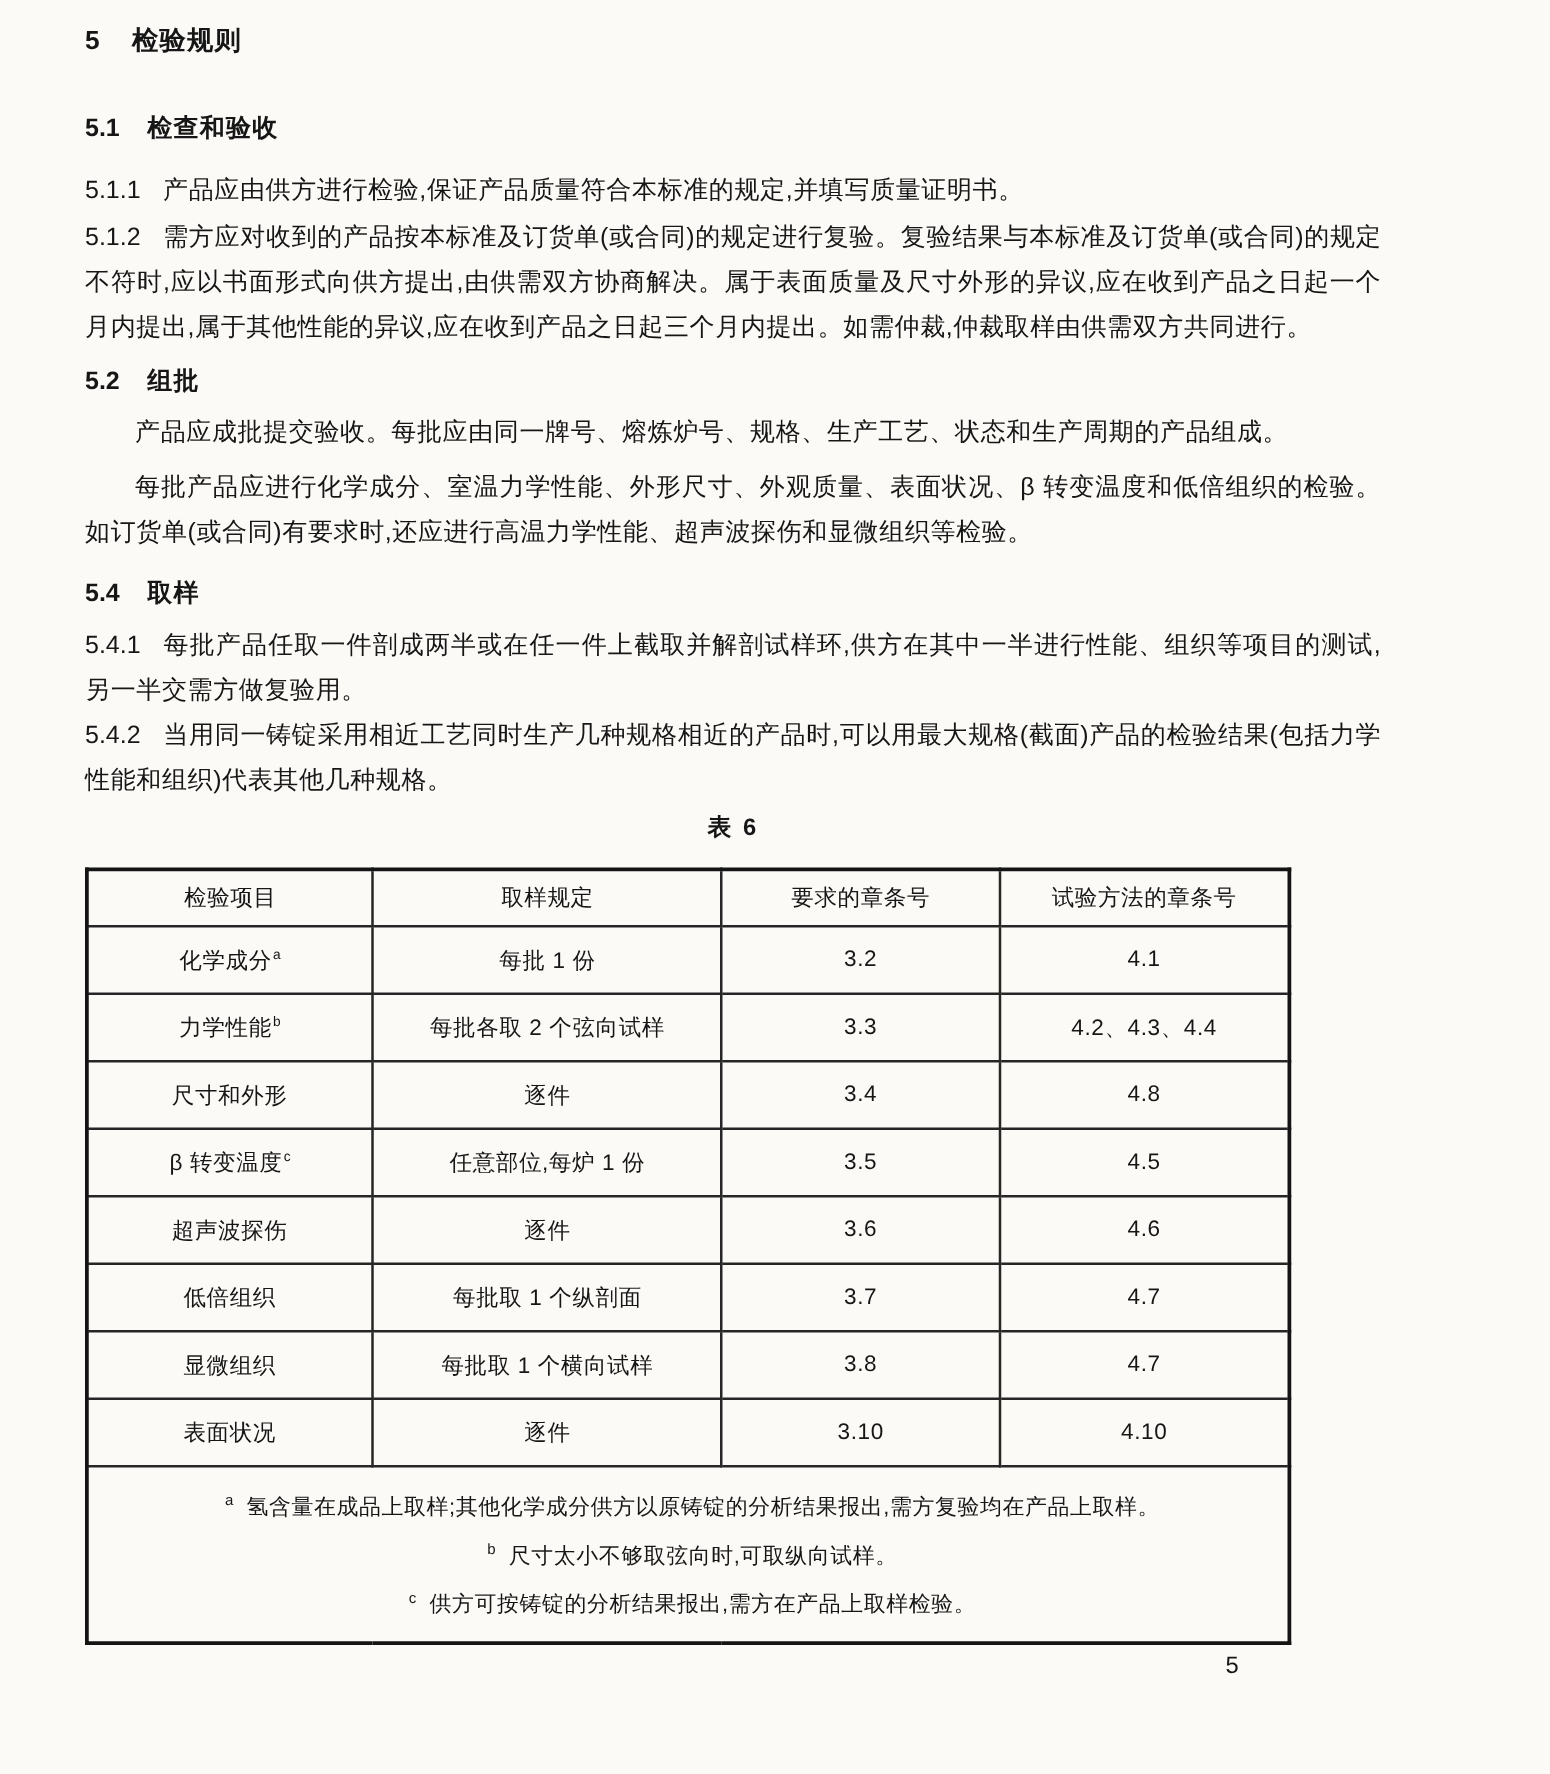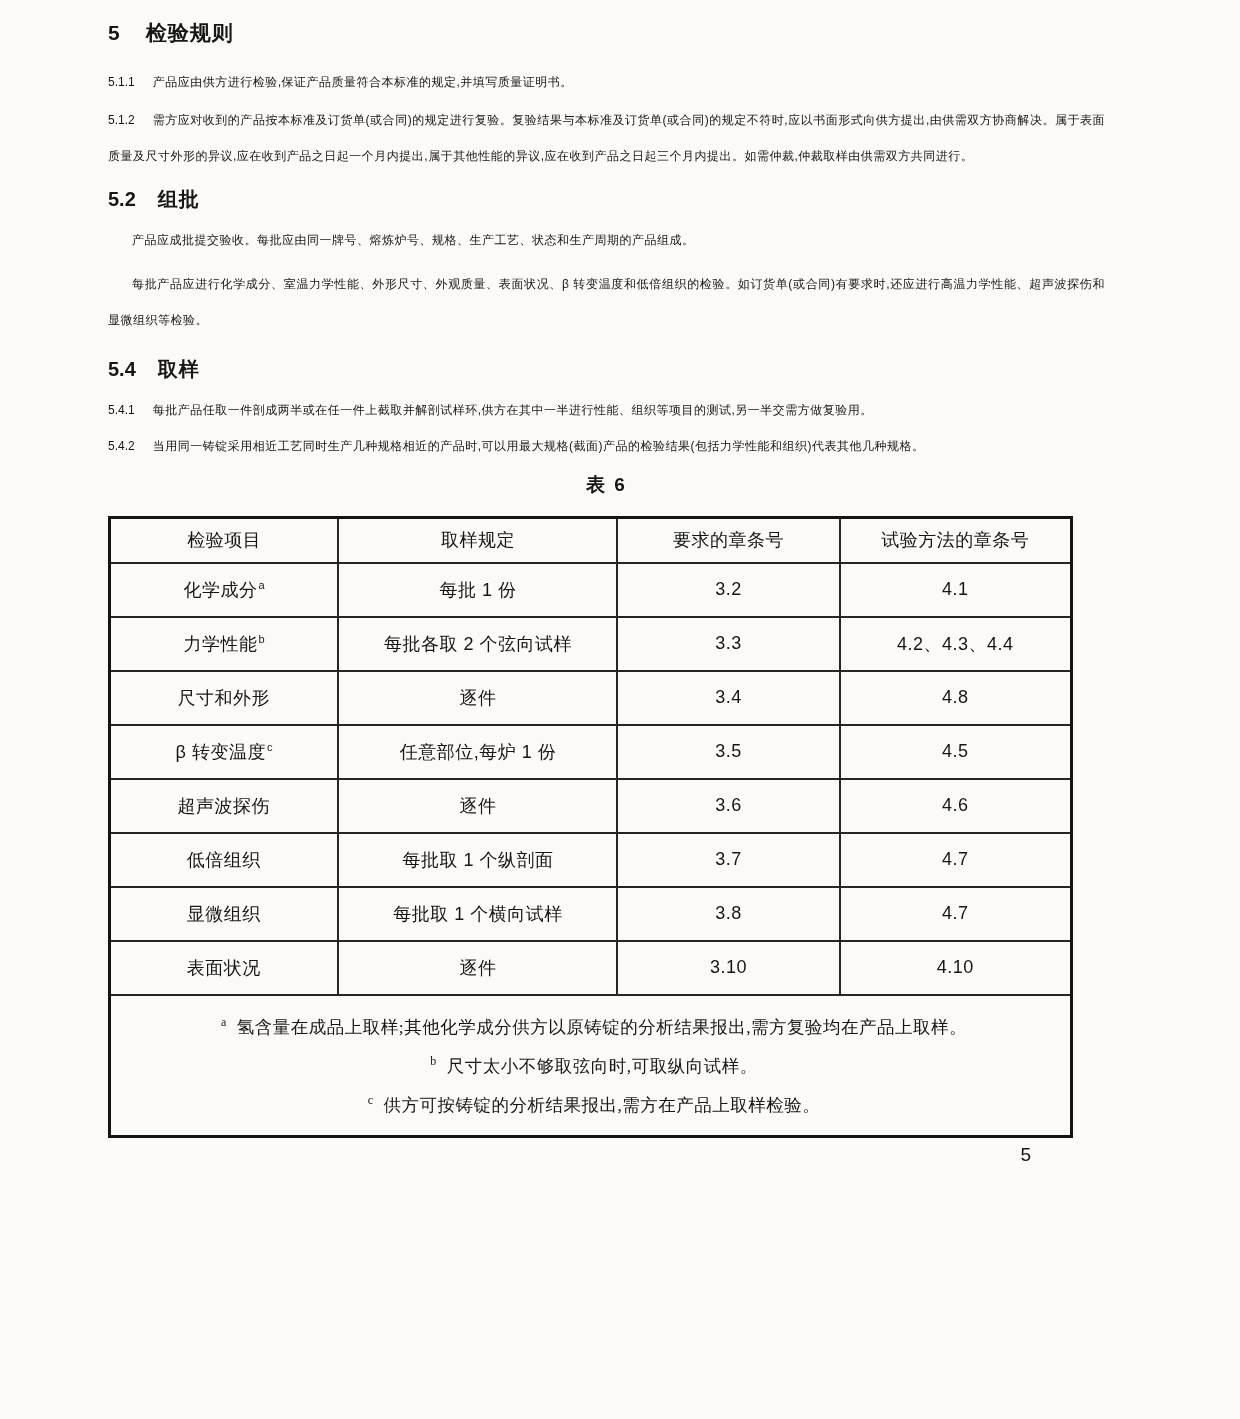--- a/index.html
+++ b/index.html
@@ -5,32 +5,32 @@
   * { margin:0; padding:0; box-sizing:border-box; }
   html,body { width:1240px; }
   body {
     height:1419px;
     background:#fbfaf7;
     color:#161616;
     font-family:"Liberation Sans", sans-serif;
     overflow:hidden;
     position:relative;
   }
-  .page { padding:10px 135px 0 108px; }
+  .page { padding:10px 135px 0 68px; }
 
   .h1 { font-size:21px; font-weight:bold; line-height:30px; margin-top:8px; letter-spacing:1px; }
   .h1 .hnum { margin-right:26px; letter-spacing:0; }
   .h2 { font-size:20px; font-weight:bold; line-height:30px; letter-spacing:1px; }
   .h2 .hnum { margin-right:22px; letter-spacing:0; }
   .mt40 { margin-top:40px; }
   .mt16 { margin-top:16px; }
   .mt14 { margin-top:14px; }
   .mt10 { margin-top:10px; }
 
-  .para { font-size:12px; line-height:36px; text-align:justify; letter-spacing:0.5px; }
+  .para { font-size:20px; line-height:36px; text-align:justify; letter-spacing:0.5px; }
   .para .pnum { margin-right:18px; letter-spacing:0; }
   .indent { text-indent:2em; }
   .m2  { margin-top:2px; }
   .m12 { margin-top:8px; }
   .m0  { margin-top:0; }
 
   .table-caption {
     margin-top:8px; text-align:center; font-weight:bold;
     font-size:19px; line-height:26px; letter-spacing:2px;
   }
@@ -40,38 +40,41 @@
     border:3px solid #141414; table-layout:fixed;
   }
   table.sampling th, table.sampling td {
     border:2px solid #262626; text-align:center; vertical-align:middle;
     font-size:18px; font-weight:normal; letter-spacing:0.5px;
   }
   table.sampling th { height:45px; }
   table.sampling td { height:54px; }
   sup.marker { font-size:11px; vertical-align:super; line-height:0; margin-left:1px; }
 
-  td.fncell { text-align:left; height:auto; padding:12px 18px 10px 24px;font-family:Liberation Serif, serif; }
+  td.fncell { text-align:left; height:auto; padding:12px 18px 10px 24px; }
   .fn { font-size:17.5px; line-height:39px; letter-spacing:0.5px; }
   .fn sup.marker { margin-right:10px; font-size:12px; }
 
   .pagenum {
     width:965px; text-align:right; padding-right:42px;
     font-size:19px; margin-top:6px;
   }
 </style>
 </head>
 <body>
 
 <div class="page">
 
   <div class="h1">
     <span class="hnum">5</span><span>检验规则</span>
   </div>
 
+  <div class="h2 mt40">
+    <span class="hnum">5.1</span><span>检查和验收</span>
+  </div>
 
   <p class="para mt16">
     <span class="pnum">5.1.1</span><span>产品应由供方进行检验,保证产品质量符合本标准的规定,并填写质量证明书。</span>
   </p>
 
   <p class="para m2">
     <span class="pnum">5.1.2</span><span>需方应对收到的产品按本标准及订货单(或合同)的规定进行复验。复验结果与本标准及订货单(或合同)的规定不符时,应以书面形式向供方提出,由供需双方协商解决。属于表面质量及尺寸外形的异议,应在收到产品之日起一个月内提出,属于其他性能的异议,应在收到产品之日起三个月内提出。如需仲裁,仲裁取样由供需双方共同进行。</span>
   </p>
 
   <div class="h2 mt10">

